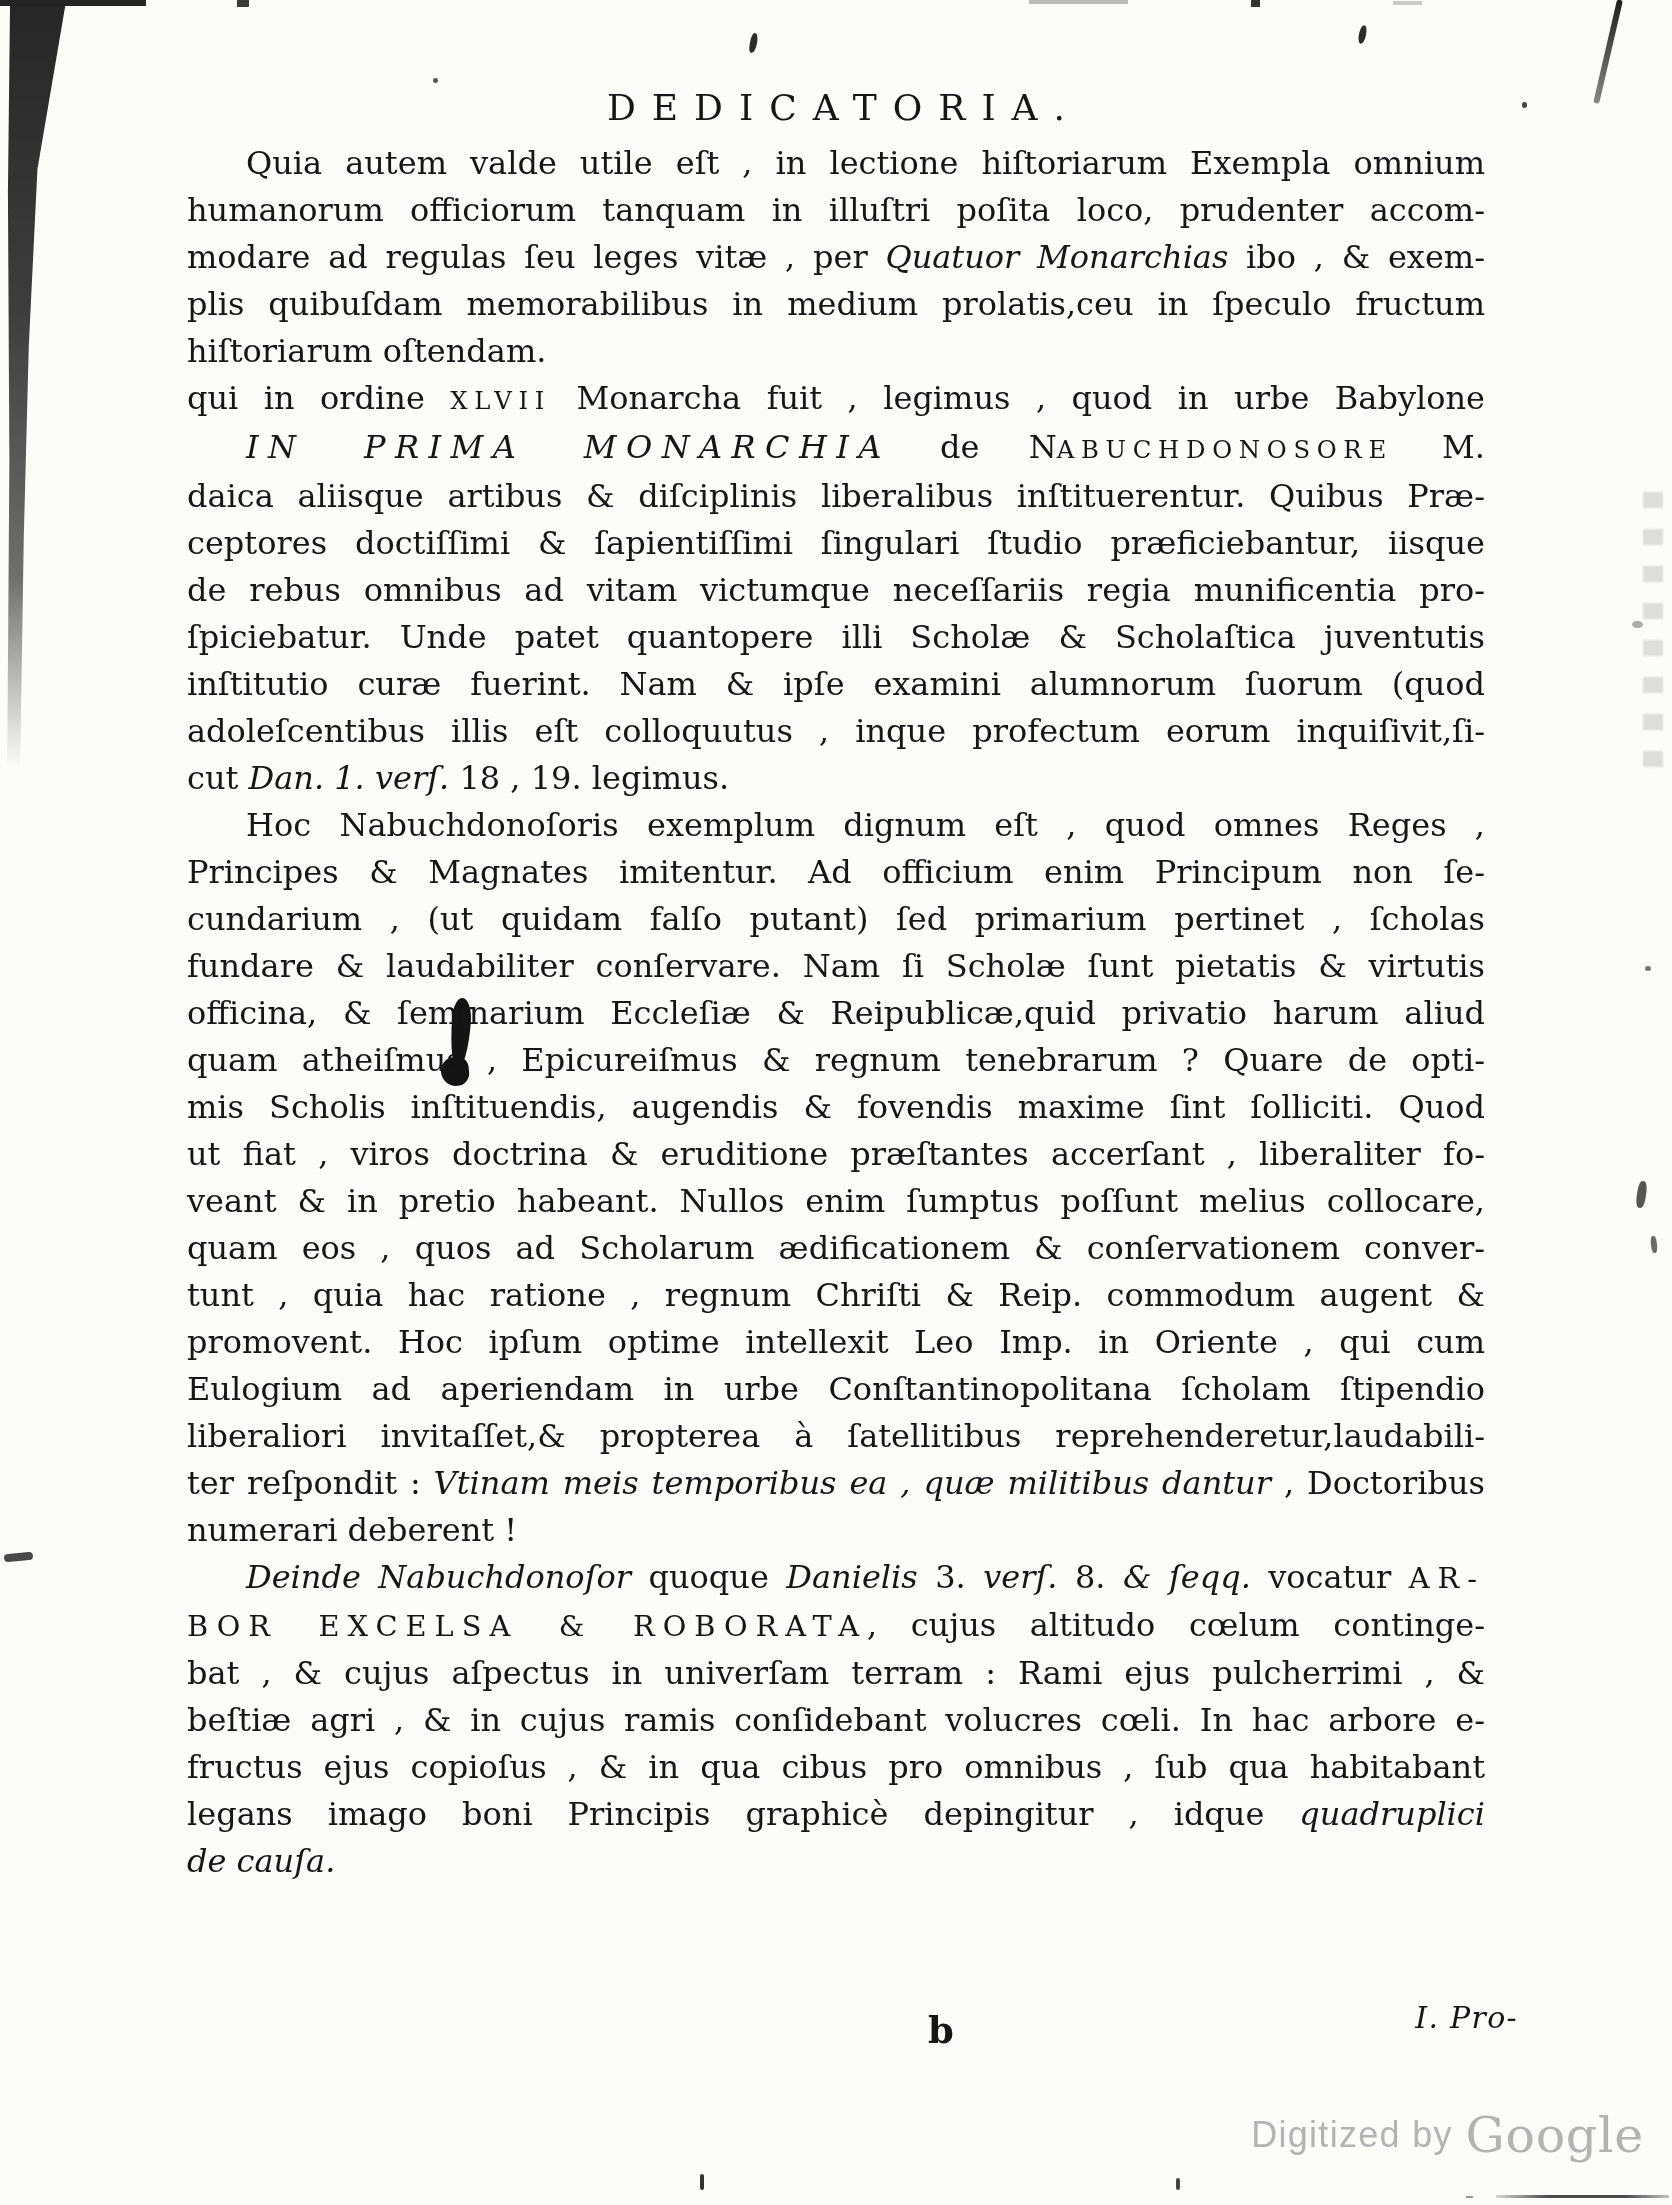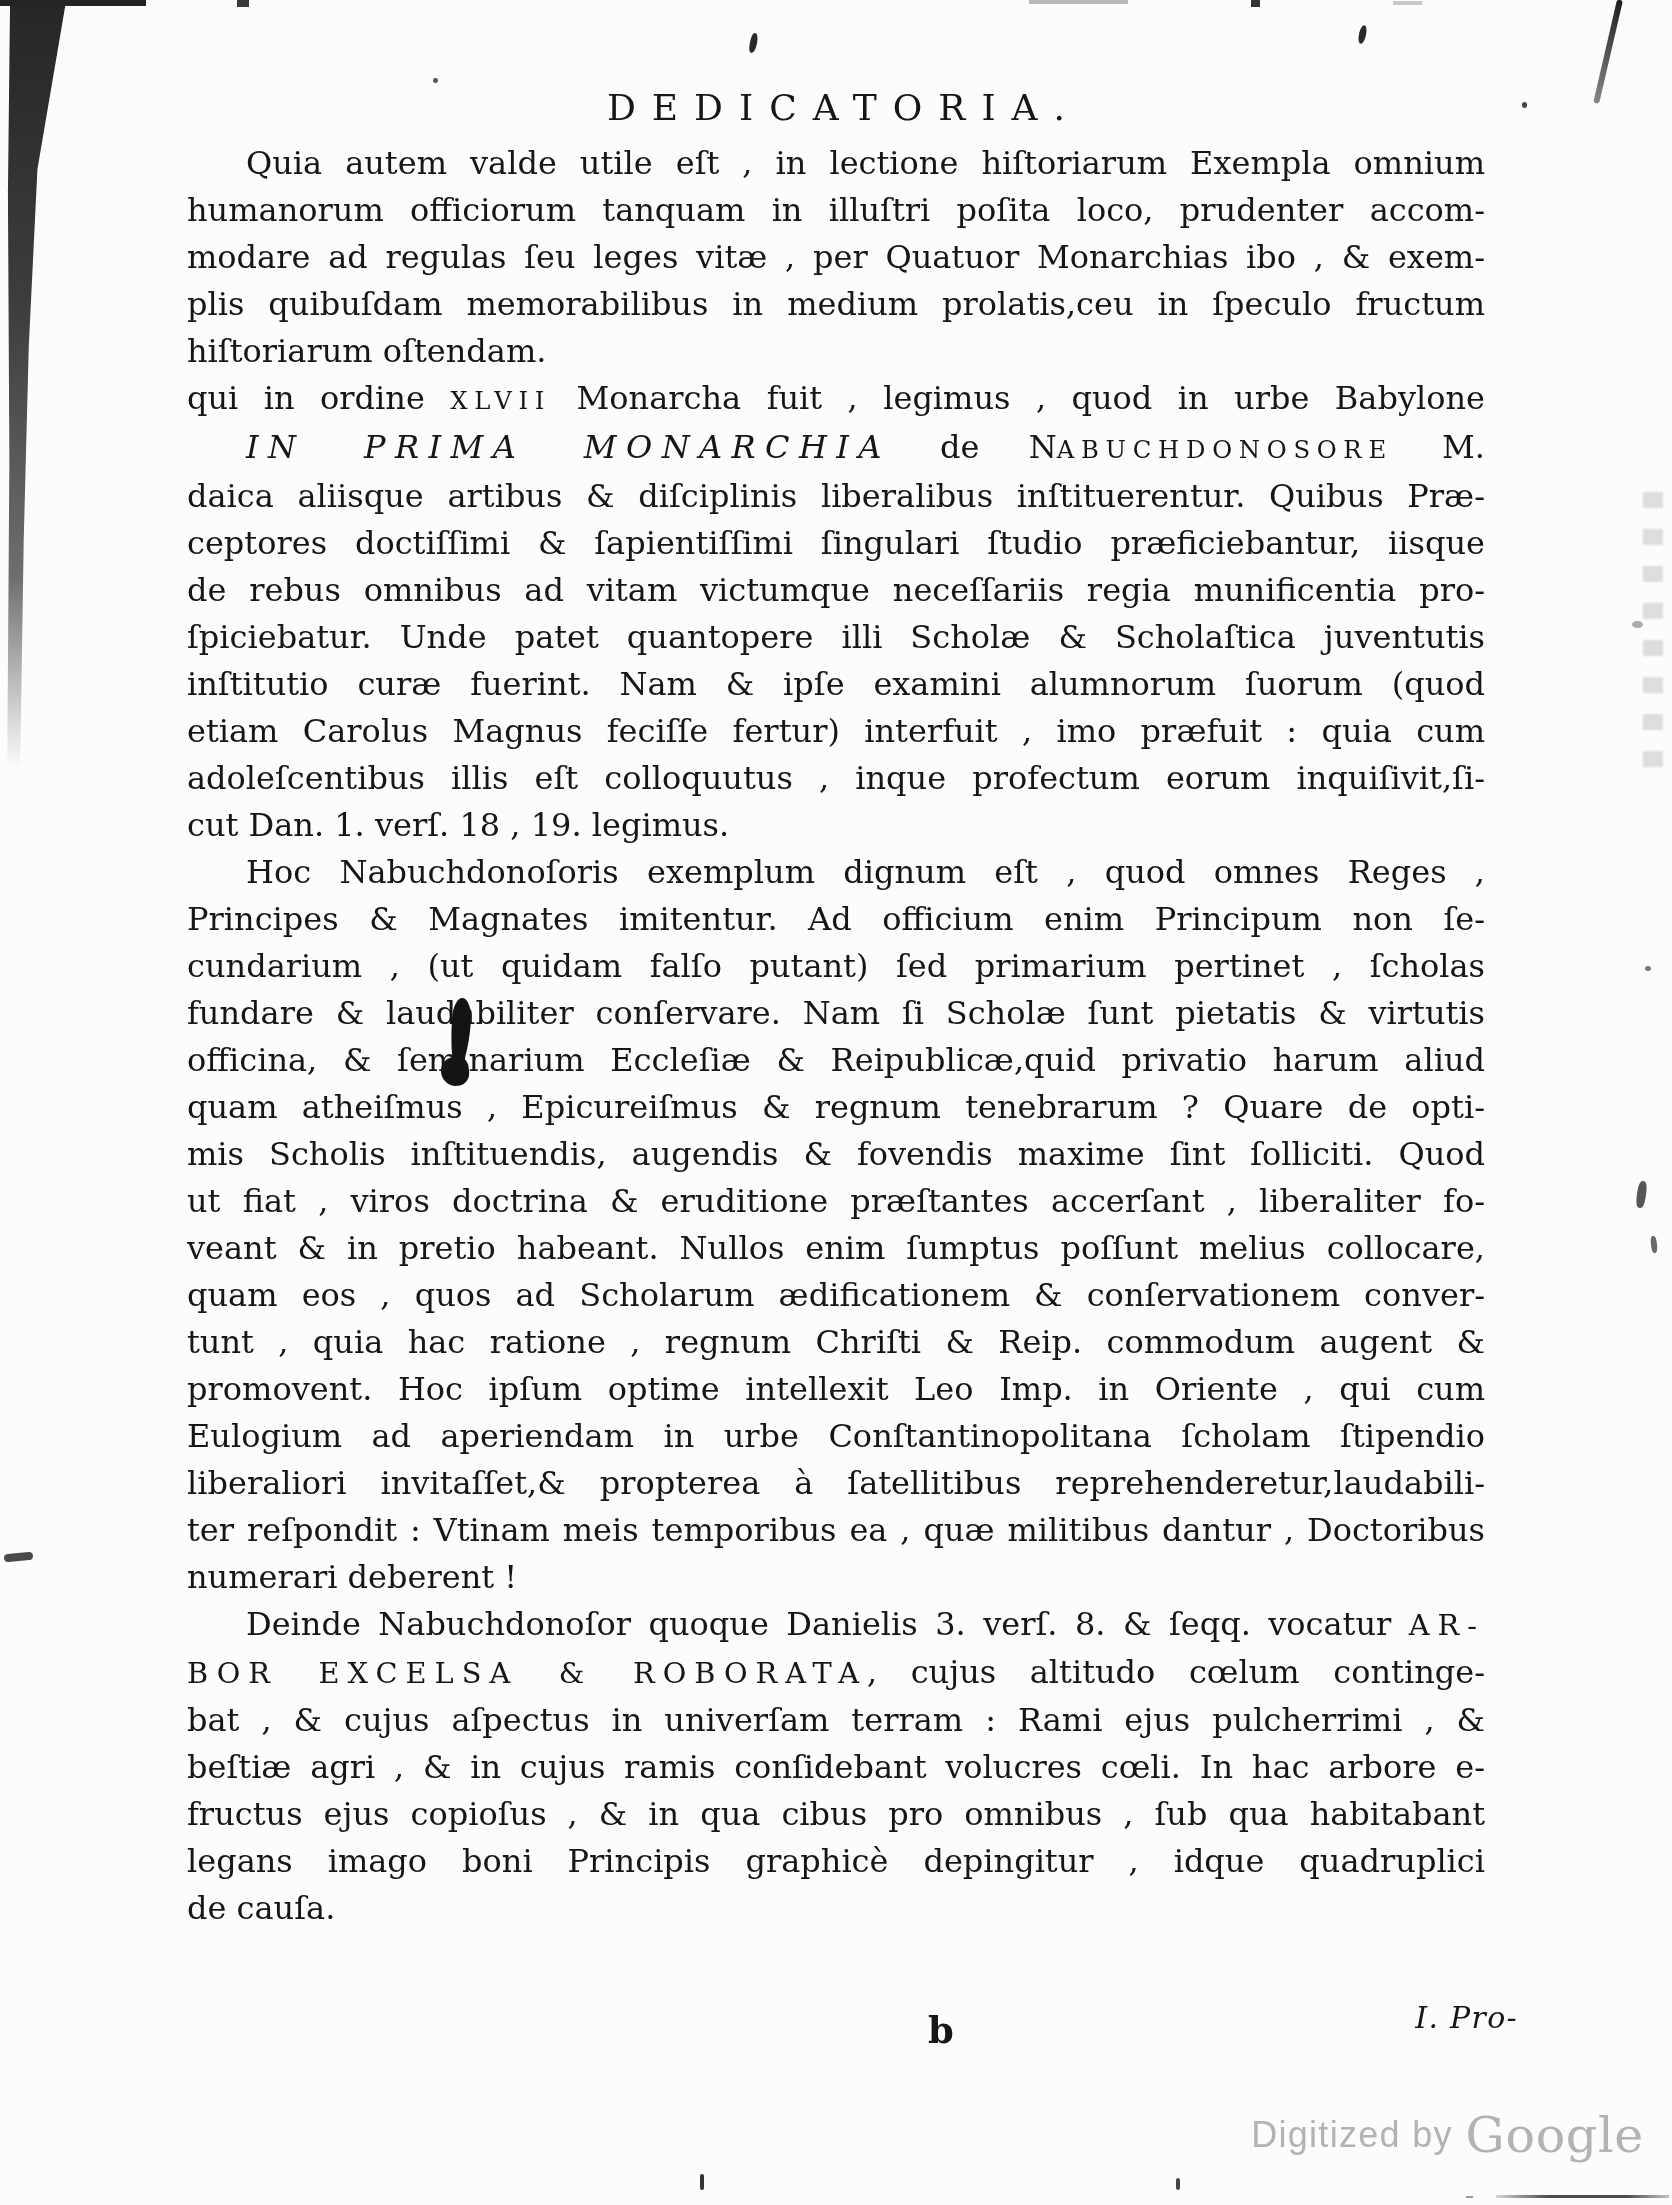--- a/index.html
+++ b/index.html
@@ -21,21 +21,21 @@
     text-indent:16px; 
   }
   .bodytext{margin-top:2.7px;font-size:32px;line-height:47px;}
   .para{margin:0;}
   .line{
     text-align:justify;text-align-last:justify;
     white-space:normal;
   }
   .line.first{text-indent:59px;}
   .line.last{text-align-last:left;}
-  .seg-i{}
+  .seg-i{font-style:italic;}
   .seg-itsp{font-style:italic;letter-spacing:9.4px;}
   .seg-sc{font-size:0.76em;letter-spacing:6.7px;}
   .seg-caps{font-size:0.9em;letter-spacing:8px;}
 
   
   .sigrow{position:absolute;left:187px;top:2008px;width:1331px;height:54px;font-size:32px;}
   .sig{position:absolute;left:741px;top:0;font-weight:bold;font-size:37px;}
   .catchword{position:absolute;right:0;top:-8px;font-style:italic;font-size:30px;letter-spacing:1.3px;}
 
   
@@ -127,21 +127,20 @@
           <div class="line last"><span>hiſtoriarum oſtendam.</span></div>
         </div>
         <div class="para">
           <div class="line"><span>qui in ordine </span><span class="seg-sc">XLVII</span><span> Monarcha fuit , legimus , quod in urbe Babylone</span></div>
           <div class="line first"><span class="seg-itsp">IN PRIMA MONARCHIA</span><span> de </span><span>N</span><span class="seg-sc">ABUCHDONOSORE</span><span> M.</span></div>
           <div class="line"><span>daica aliisque artibus &amp; diſciplinis liberalibus inſtituerentur. Quibus Præ-</span></div>
           <div class="line"><span>ceptores doctiſſimi &amp; ſapientiſſimi ſingulari ſtudio præficiebantur, iisque</span></div>
           <div class="line"><span>de rebus omnibus ad vitam victumque neceſſariis regia munificentia pro-</span></div>
           <div class="line"><span>ſpiciebatur. Unde patet quantopere illi Scholæ &amp; Scholaſtica juventutis</span></div>
           <div class="line"><span>inſtitutio curæ fuerint. Nam &amp; ipſe examini alumnorum ſuorum (quod</span></div>
-          <div class="line"><span>etiam Carolus Magnus feciſſe fertur) interfuit , imo præfuit : quia cum</span></div>
           <div class="line"><span>adoleſcentibus illis eſt colloquutus , inque profectum eorum inquiſivit,ſi-</span></div>
           <div class="line last"><span>cut </span><span class="seg-i">Dan. 1. verſ.</span><span> 18 , 19. legimus.</span></div>
         </div>
         <div class="para">
           <div class="line first"><span>Hoc Nabuchdonoſoris exemplum dignum eſt , quod omnes Reges ,</span></div>
           <div class="line"><span>Principes &amp; Magnates imitentur. Ad officium enim Principum non ſe-</span></div>
           <div class="line"><span>cundarium , (ut quidam falſo putant) ſed primarium pertinet , ſcholas</span></div>
           <div class="line"><span>fundare &amp; laudabiliter conſervare. Nam ſi Scholæ ſunt pietatis &amp; virtutis</span></div>
           <div class="line"><span>officina, &amp; ſeminarium Eccleſiæ &amp; Reipublicæ,quid privatio harum aliud</span></div>
           <div class="line"><span>quam atheiſmus , Epicureiſmus &amp; regnum tenebrarum ? Quare de opti-</span></div>

